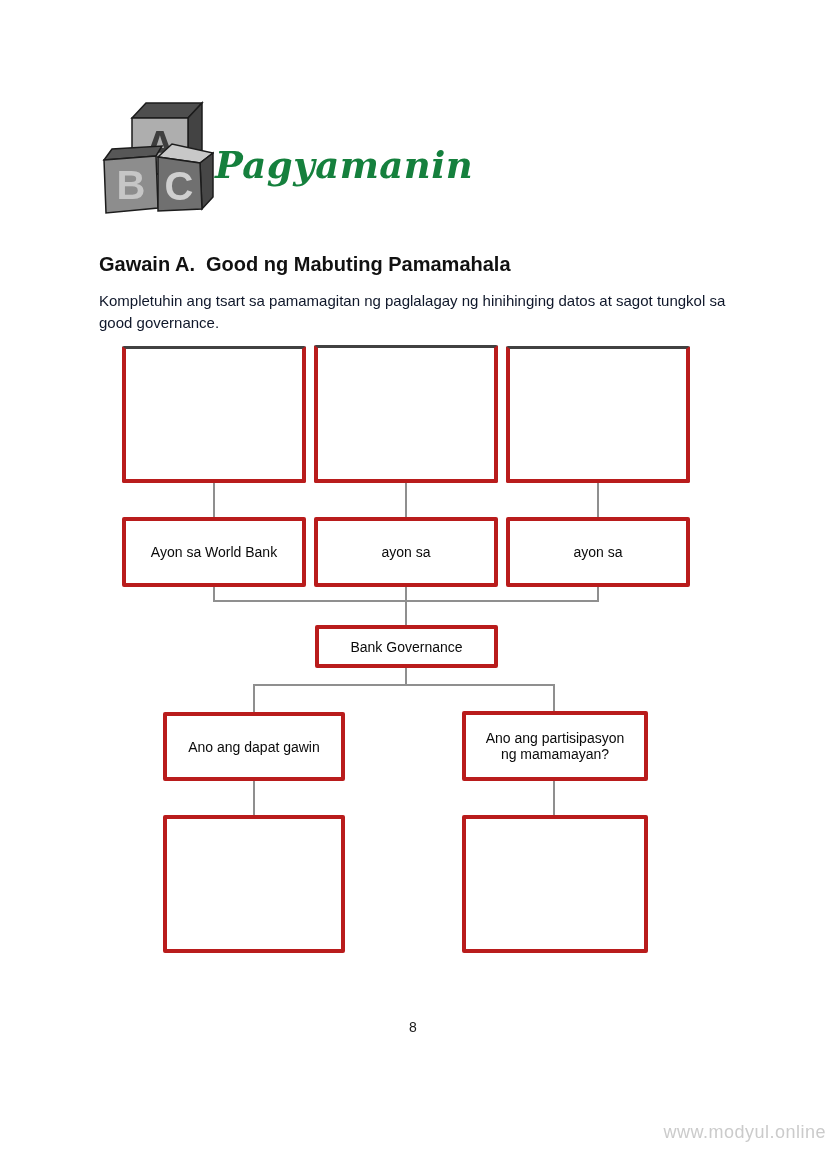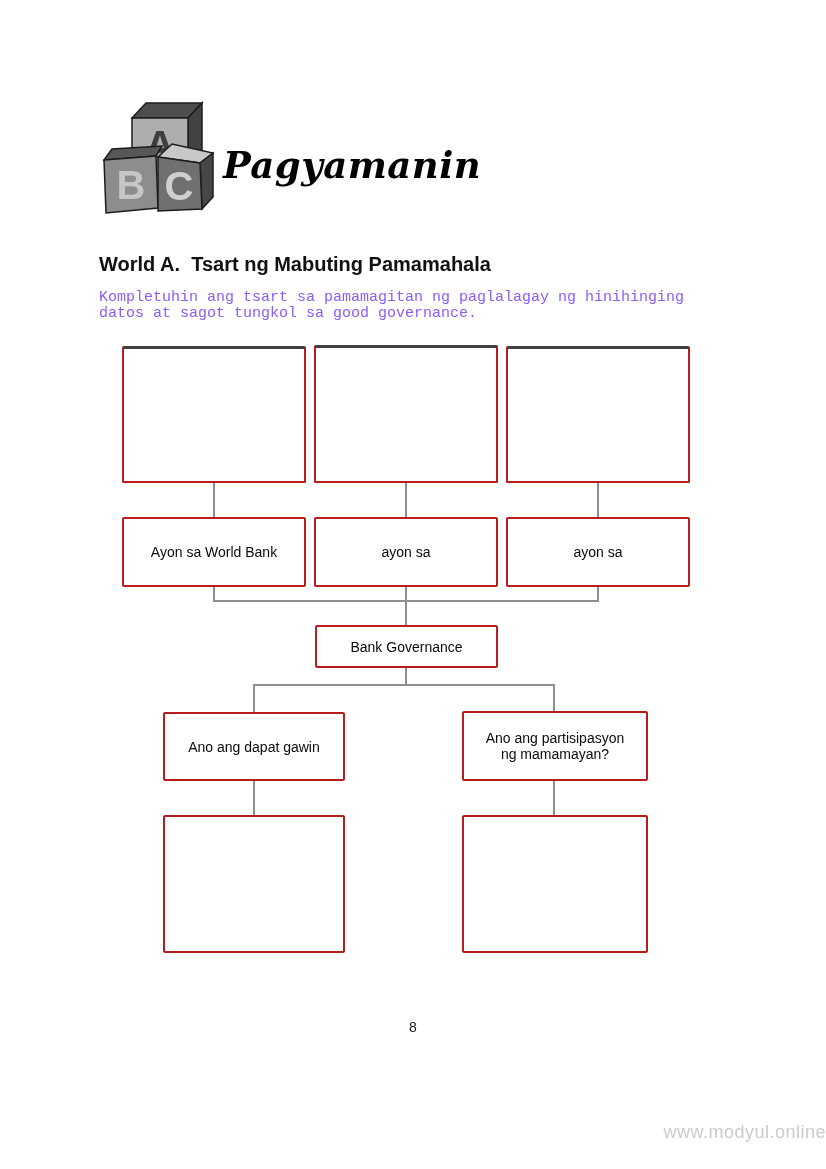--- a/index.html
+++ b/index.html
@@ -7,39 +7,39 @@
     position:relative;
     width:826px;height:1169px;
     background:#ffffff;
     font-family:"Liberation Sans", sans-serif;
     color:#000;
     overflow:hidden;
   }
   
   .logo{position:absolute;left:100px;top:96px;width:114px;height:120px;}
   .brand-title{
-    position:absolute;left:223px;top:143px;
+    position:absolute;left:215px;top:143px;
     font-family:"DejaVu Serif", serif;
     font-style:italic;font-weight:bold;
-    font-size:37px;color:#000000;letter-spacing:0.5px;
+    font-size:37px;color:#15803d;letter-spacing:0.5px;
   }
   
   .activity-heading{
     position:absolute;left:99px;top:253px;width:700px;
     font-size:20px;font-weight:bold;white-space:pre-wrap;color:#111;
   }
   .activity-instructions{
     position:absolute;left:99px;top:290px;width:636px;
-    font-size:15px;line-height:16px;color:#8b5cf6;font-family:Liberation Mono, monospace;
+    font-size:15px;line-height:22px;color:#0f172a;
   }
   
   .chart-box{
     position:absolute;
     box-sizing:border-box;
-    border:2px solid #b91c1c;
+    border:4px solid #b91c1c;
     border-radius:2px;
     background:#fff;
     display:flex;align-items:center;justify-content:center;
     text-align:center;
     font-size:14px;color:#0a0a0a;
     padding:4px 14px;
   }
   .chart-box.top-row{border-top:3px solid #414141;}
   .conn{position:absolute;background:#8f8f8f;}
   
@@ -75,21 +75,21 @@
     <g>
       <polygon points="58,61 72,48 113,57 100,67" fill="#c8c8c8" stroke="#1c1c1c" stroke-width="1.5"></polygon>
       <polygon points="100,67 113,57 113,101 102,113" fill="#474747" stroke="#1c1c1c" stroke-width="1.5"></polygon>
       <polygon points="58,61 100,67 102,113 58,115" fill="#707070" stroke="#1c1c1c" stroke-width="1.5"></polygon>
       <text x="79" y="104" text-anchor="middle" font-family="Liberation Sans, sans-serif" font-size="40" font-weight="bold" fill="#cfcfcf">C</text>
     </g>
   </svg>
 
   <div class="brand-title">Pagyamanin</div>
 
-  <div class="activity-heading">World A.  Tsart ng Mabuting Pamamahala</div>
+  <div class="activity-heading">Gawain A.  Good ng Mabuting Pamamahala</div>
   <div class="activity-instructions">Kompletuhin ang tsart sa pamamagitan ng paglalagay ng hinihinging datos at sagot tungkol sa good governance.</div>
 
   <div class="chart-box top-row" style="left:122px;top:346px;width:184px;height:137px;"></div>
   <div class="chart-box top-row" style="left:314px;top:345px;width:184px;height:138px;"></div>
   <div class="chart-box top-row" style="left:506px;top:346px;width:184px;height:137px;"></div>
 
   <div class="conn" style="left:213px;top:483px;width:2px;height:34px;"></div>
   <div class="conn" style="left:405px;top:483px;width:2px;height:34px;"></div>
   <div class="conn" style="left:597px;top:483px;width:2px;height:34px;"></div>
 

